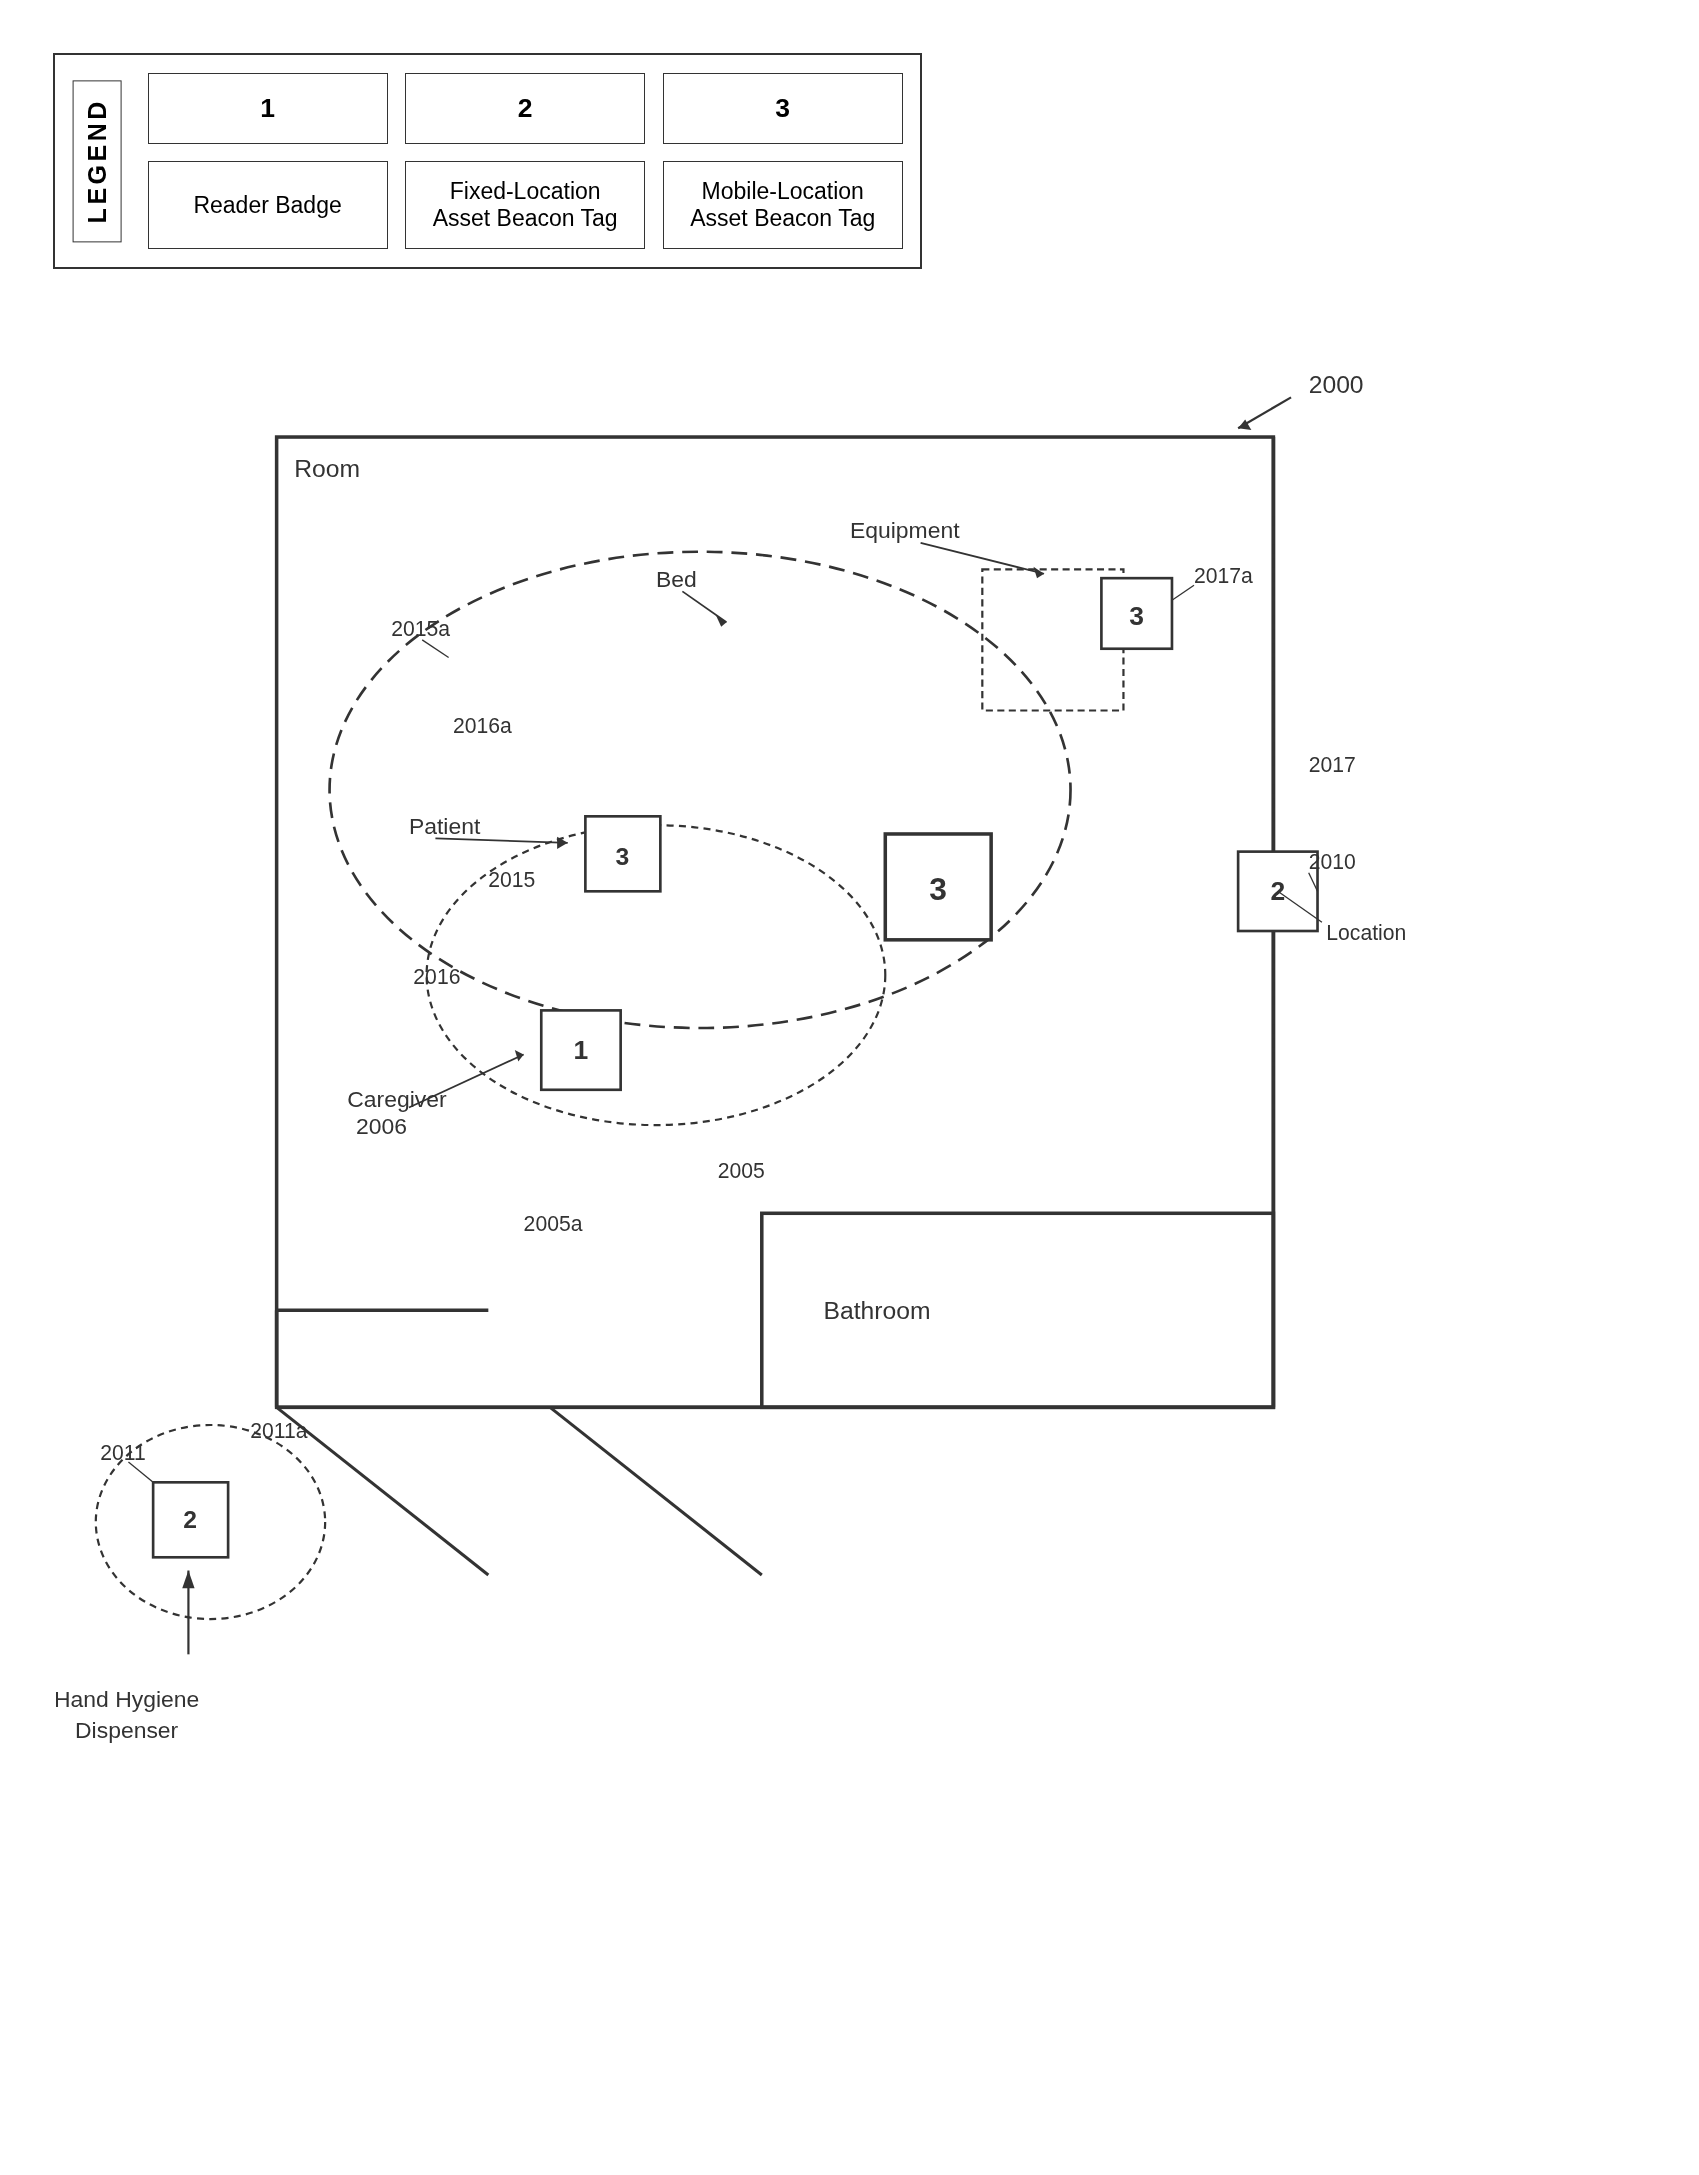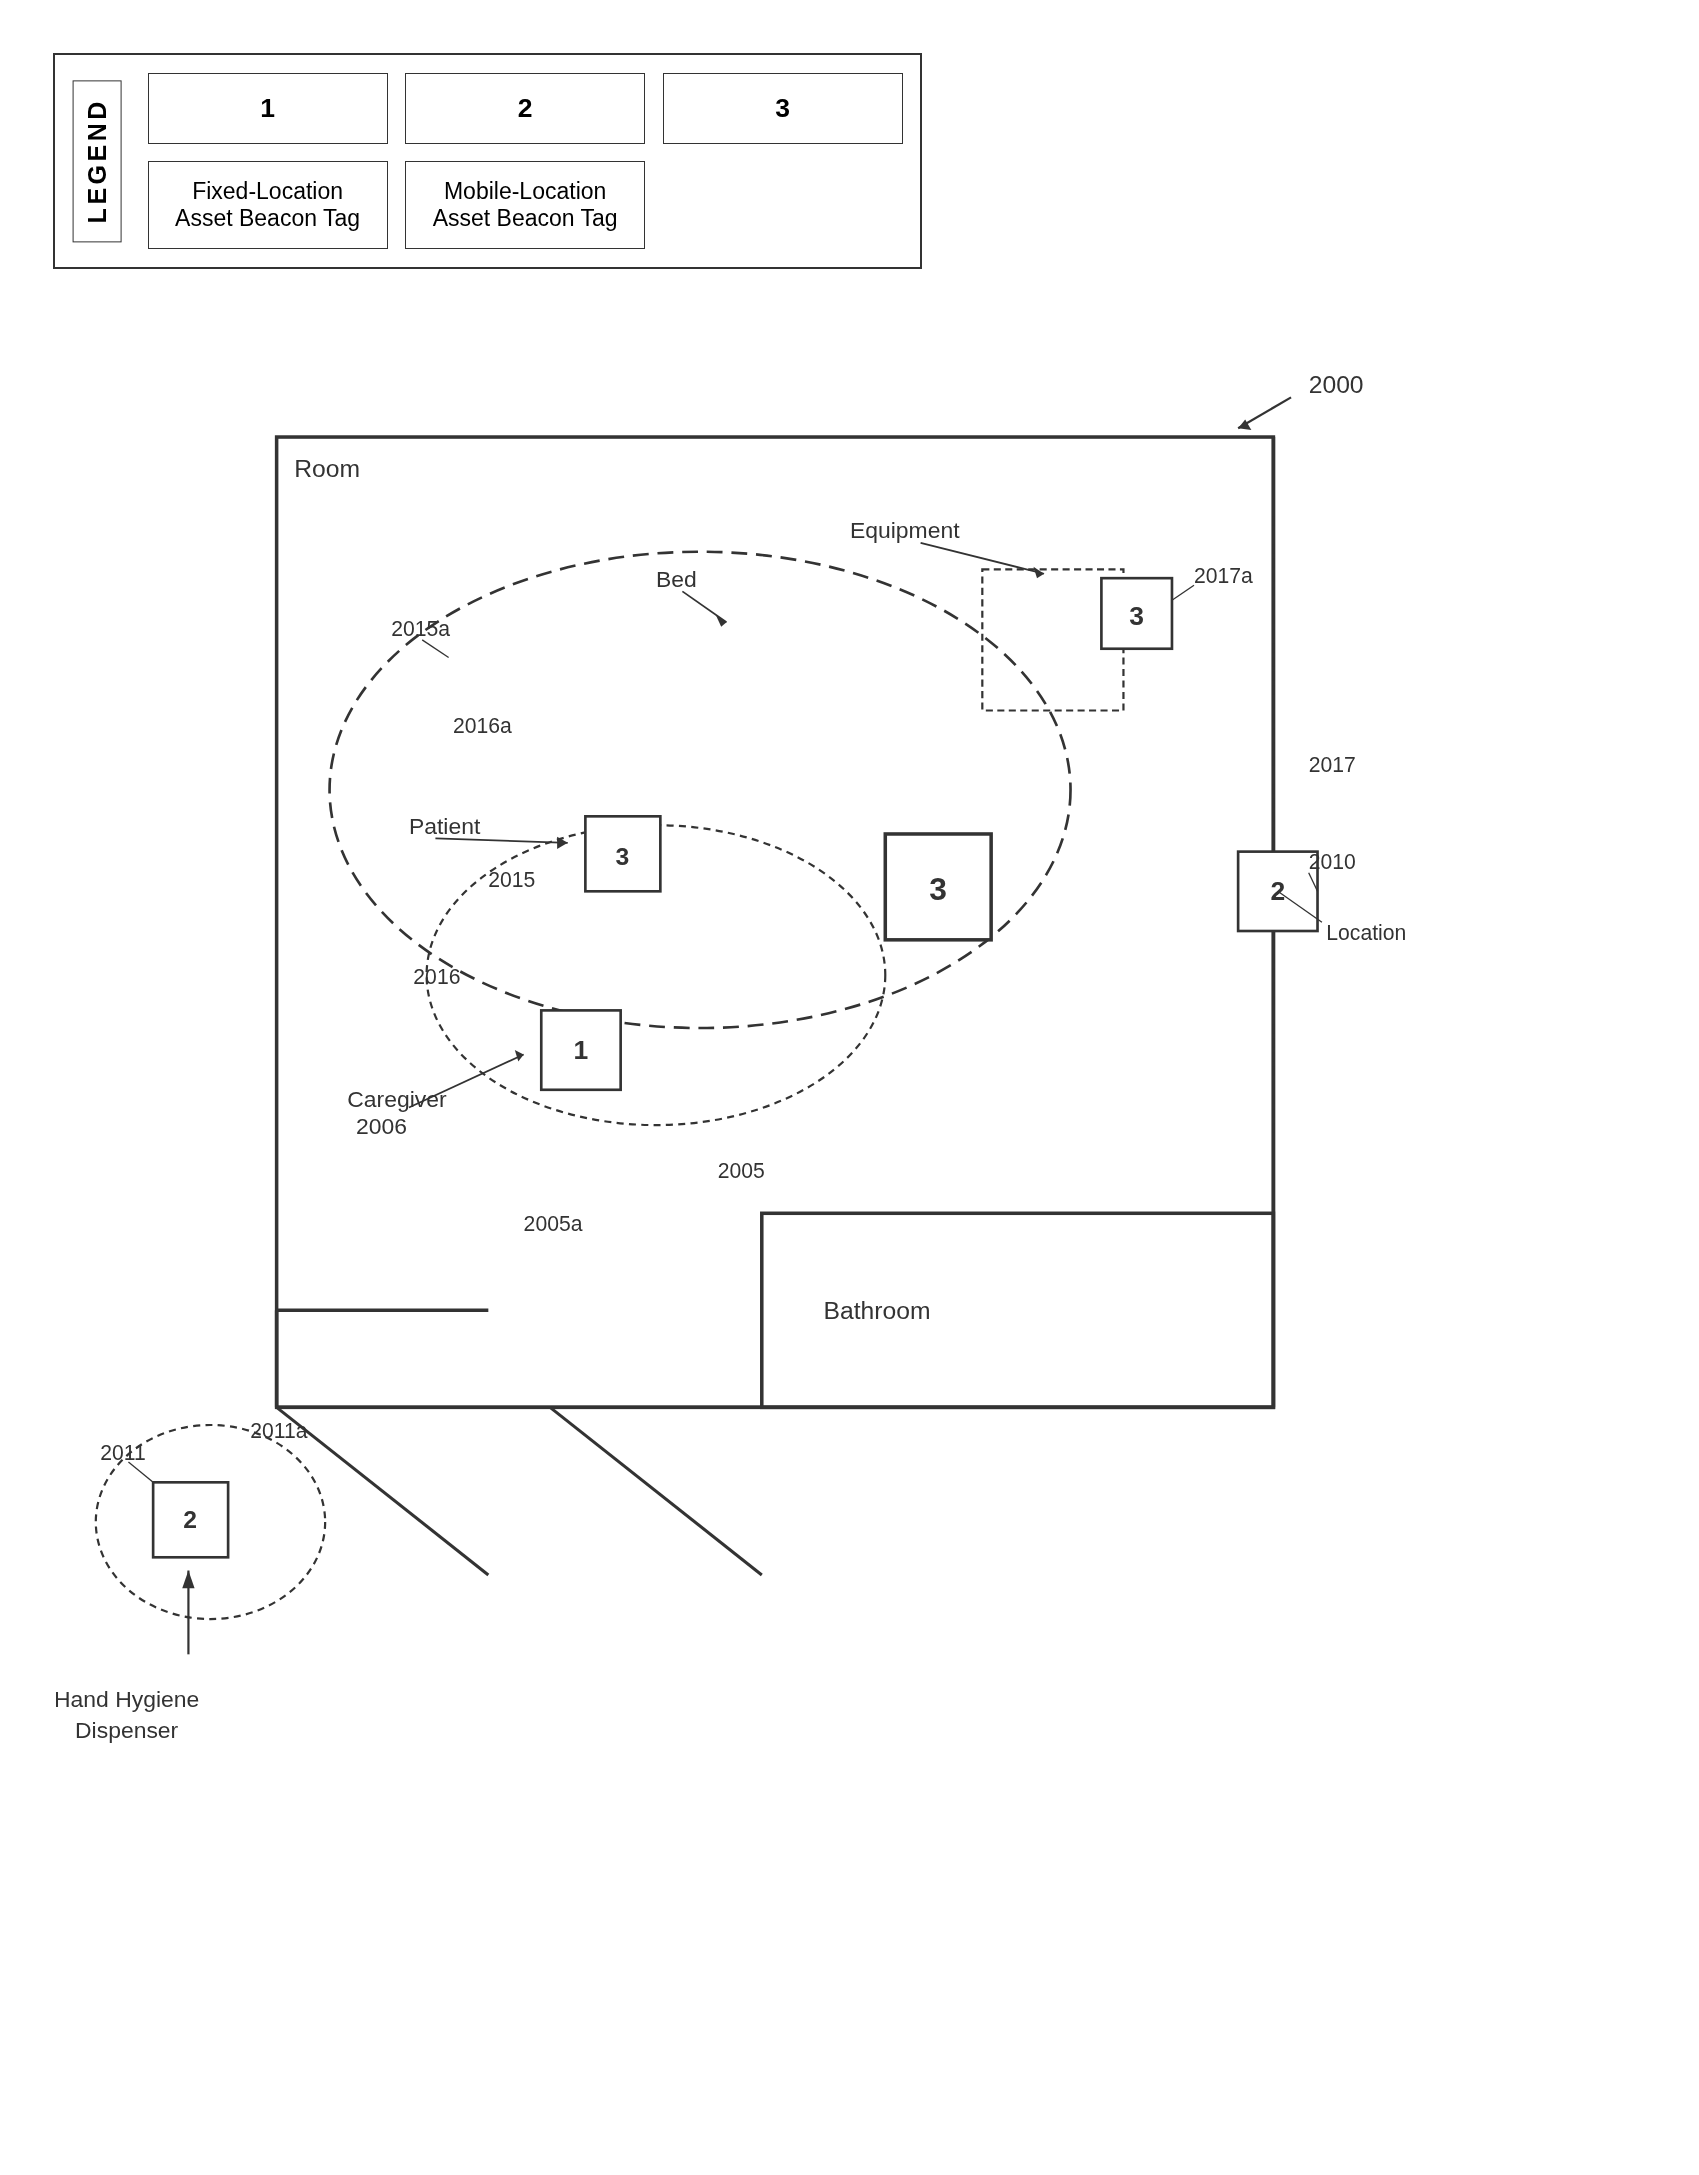--- a/index.html
+++ b/index.html
@@ -94,20 +94,21 @@
 
   
   <div class="legend-box">
     <div class="legend-title">LEGEND</div>
     <div class="legend-grid">
 
       <div class="legend-item numbered">1</div>
       <div class="legend-item numbered">2</div>
       <div class="legend-item numbered">3</div>
 
+      <div class="legend-item">Reader Badge</div>
       <div class="legend-item">Fixed-Location<br>Asset Beacon Tag</div>
       <div class="legend-item">Mobile-Location<br>Asset Beacon Tag</div>
     </div>
   </div>
 
   
   <div class="diagram-area">
     <svg class="diagram-svg" viewBox="0 0 1800 1900" xmlns="http://www.w3.org/2000/svg">
 
       <text x="1420" y="60" font-size="28" font-family="Arial" fill="#333">2000</text>

